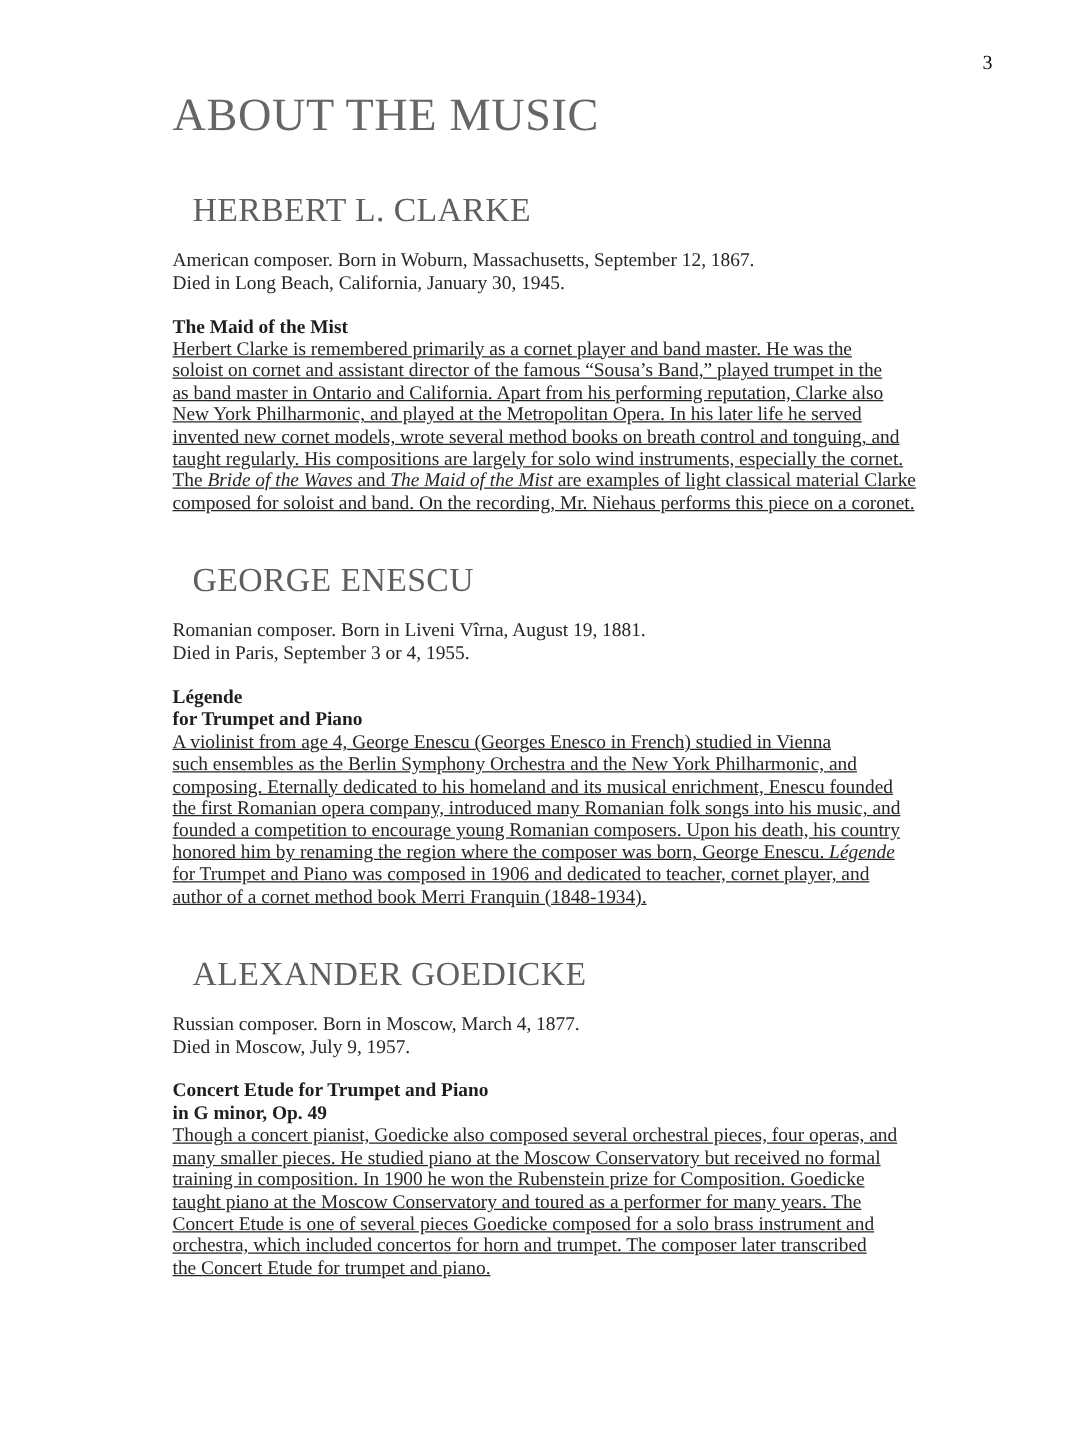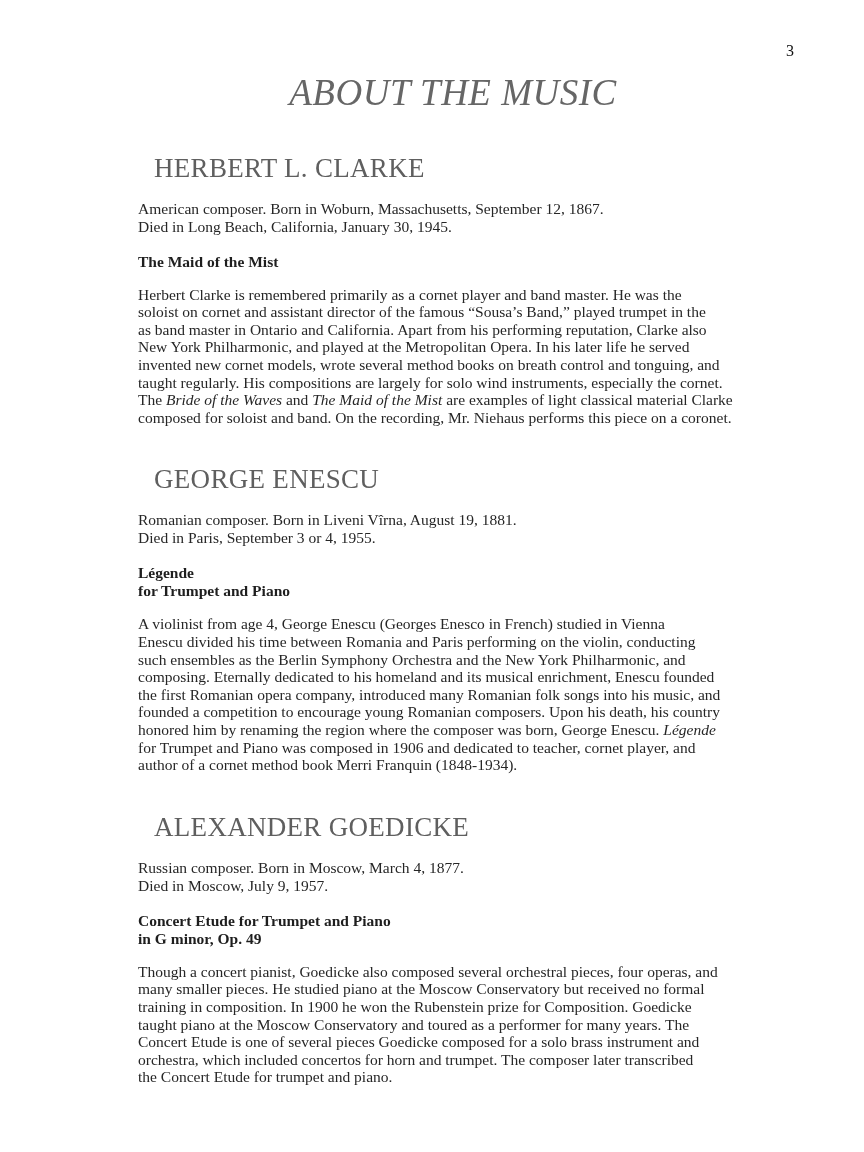--- a/index.html
+++ b/index.html
@@ -24,28 +24,27 @@
     color: #111111;
   }
   .content {
     position: absolute;
     left: 138px;
     top: 0;
     width: 630px;
   }
   .doc-title {
     margin: 72px 0 0 0;
-    text-align: center;
+    text-align: left;
     font-size: 37px;
     font-weight: 400;
     letter-spacing: 0.5px;
     color: #666666;
     line-height: 1.15;
     white-space: nowrap;
-    font-style: italic;
   }
   .composer-section {
     margin-top: 38px;
   }
   .composer-name {
     margin: 16px;
     font-size: 27px;
     font-weight: 400;
     letter-spacing: 0.3px;
     color: #5f5f5f;
@@ -65,21 +64,21 @@
     margin-top: 17px;
   }
   .work-title-line {
     font-size: 15.5px;
     line-height: 18px;
     font-weight: 700;
     white-space: nowrap;
     color: #1e1e1e;
   }
   .paragraph {
-    margin-top: 15px;
+    text-decoration: underline;
   }
   .paragraph-line {
     font-size: 15.5px;
     line-height: 17.6px;
     white-space: nowrap;
     color: #262626;
   }
   .it {
     font-style: italic;
   }
@@ -117,21 +116,20 @@
           <div class="bio">
             <div class="bio-line">Romanian composer. Born in Liveni Vîrna, August 19, 1881.</div>
             <div class="bio-line">Died in Paris, September 3 or 4, 1955.</div>
           </div>
           <div class="work-title">
             <div class="work-title-line">Légende</div>
             <div class="work-title-line">for Trumpet and Piano</div>
           </div>
           <div class="paragraph">
             <div class="paragraph-line"><span>A violinist from age 4, George Enescu (Georges Enesco in French) studied in Vienna</span></div>
-            <div class="paragraph-line"><span>Enescu divided his time between Romania and Paris performing on the violin, conducting</span></div>
             <div class="paragraph-line"><span>such ensembles as the Berlin Symphony Orchestra and the New York Philharmonic, and</span></div>
             <div class="paragraph-line"><span>composing. Eternally dedicated to his homeland and its musical enrichment, Enescu founded</span></div>
             <div class="paragraph-line"><span>the first Romanian opera company, introduced many Romanian folk songs into his music, and</span></div>
             <div class="paragraph-line"><span>founded a competition to encourage young Romanian composers. Upon his death, his country</span></div>
             <div class="paragraph-line"><span>honored him by renaming the region where the composer was born, George Enescu. </span><span class="it">Légende</span></div>
             <div class="paragraph-line"><span>for Trumpet and Piano was composed in 1906 and dedicated to teacher, cornet player, and</span></div>
             <div class="paragraph-line"><span>author of a cornet method book Merri Franquin (1848-1934).</span></div>
           </div>
         </section>
         <section class="composer-section">

